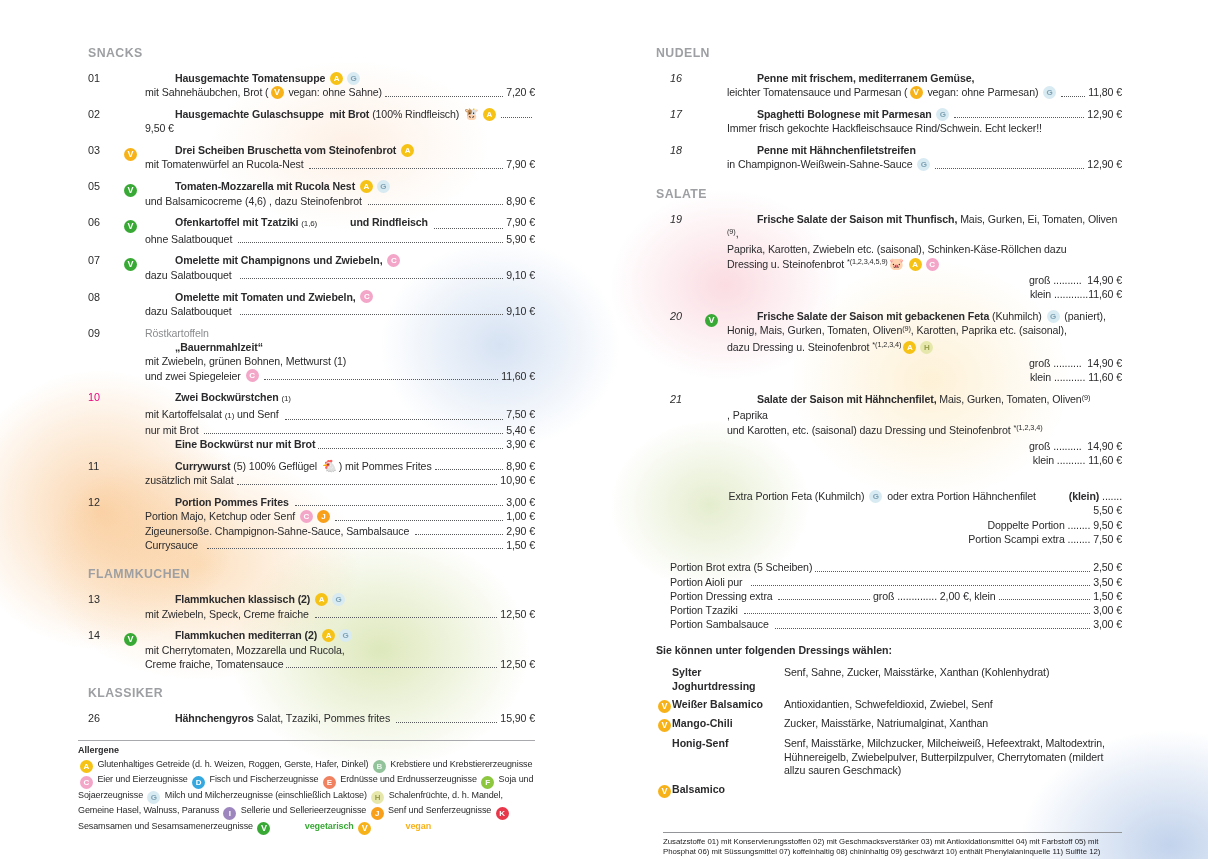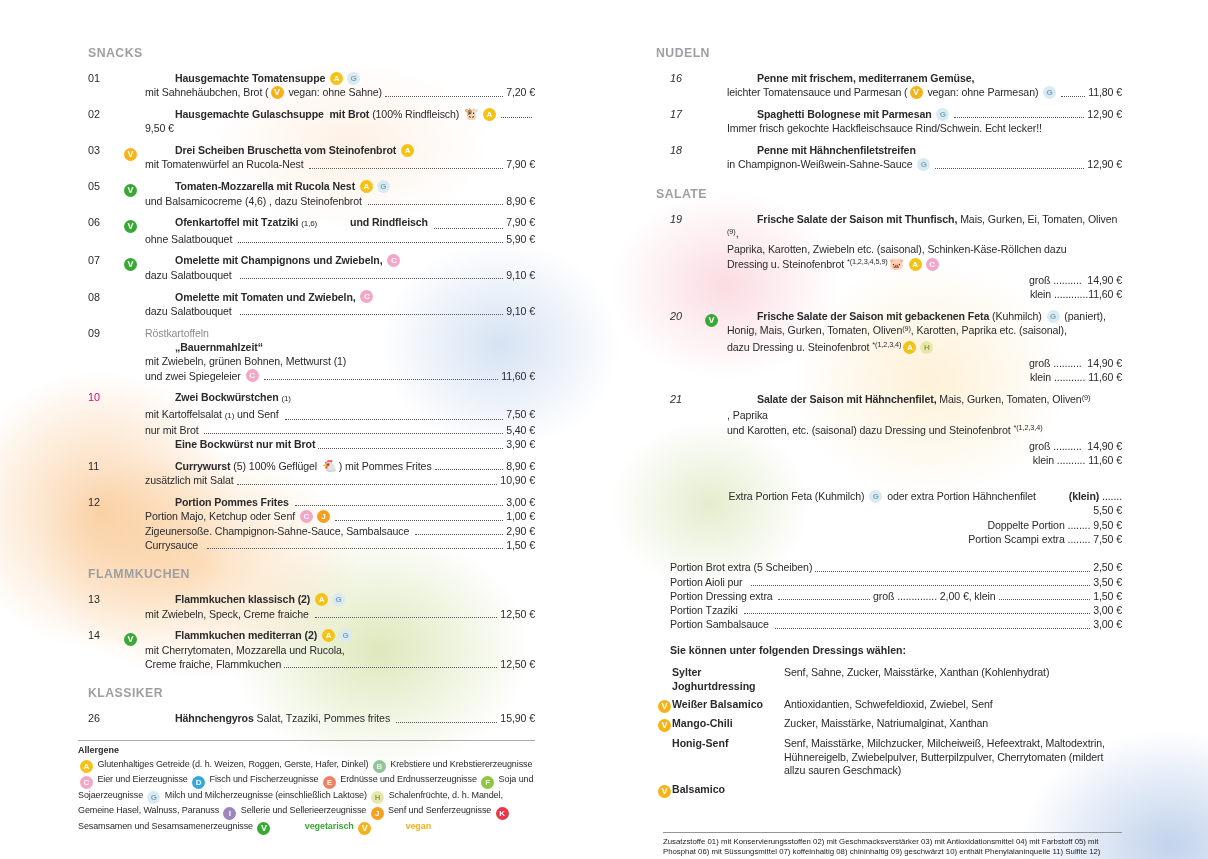--- a/index.html
+++ b/index.html
@@ -44,21 +44,21 @@
   .sup{font-size:7.3px;position:relative;top:-3.2px;white-space:pre;}
   .leader{flex:1;min-width:10px;border-bottom:1.4px dotted #58595b;align-self:flex-end;margin:0 3px 3px 3px;}
   .price{white-space:pre;}
   .badge{display:inline-block;width:13px;height:13px;border-radius:50%;font-size:8px;font-weight:bold;
          text-align:center;line-height:13.5px;margin:0 2px;align-self:center;flex-shrink:0;letter-spacing:0;}
   .vbadge{display:inline-block;width:13px;height:13px;border-radius:50%;color:#fff;font-size:9px;font-weight:bold;
           text-align:center;line-height:13px;margin:0 2px;align-self:center;flex-shrink:0;letter-spacing:0;}
   .emoji{font-size:12px;margin:0 2px;align-self:center;line-height:13px;}
   .indent{margin-left:71px;}
   .plist{margin-left:14px;}
-  .note{margin-left:14px;font-weight:bold;font-size:10.6px;margin-top:12px;margin-bottom:10px;}
+  .note{margin-left:0;font-weight:bold;font-size:10.6px;margin-top:12px;margin-bottom:10px;}
   .drow{display:flex;align-items:flex-start;margin-bottom:4.5px;font-size:10.6px;line-height:13.8px;}
   .drow .dicol{width:16px;flex-shrink:0;padding-top:1px;}
   .drow .dname{width:112px;flex-shrink:0;font-weight:bold;}
   .drow .ddesc{flex:1;letter-spacing:-0.1px;}
   .legend{margin-left:-10px;border-top:1px solid #a7a9ac;margin-top:14px;padding-top:4px;}
   .legend-title{font-size:9px;font-weight:bold;margin-bottom:3px;}
   .legend-body{font-size:9px;line-height:13.5px;letter-spacing:-0.1px;}
   .legend-body .badge,.legend-body .vbadge{display:inline-block;vertical-align:-2.5px;margin:0 2px;}
   .footer{margin-left:7px;border-top:1px solid #939598;margin-top:34px;padding-top:4px;font-size:7.8px;line-height:10.5px;color:#1c1c1e;}
   .gap-md{height:14px;}
@@ -298,21 +298,21 @@
       <div class="content">
         <div class="line">
           <span class="seg b">Flammkuchen mediterran (2) </span>
           <span class="badge" style="background: rgb(246, 194, 22); color: rgb(255, 255, 255);">A</span>
           <span class="badge" style="background: rgb(216, 234, 242); color: rgb(127, 163, 180);">G</span>
         </div>
         <div class="line">
           <span class="seg">mit Cherrytomaten, Mozzarella und Rucola,</span>
         </div>
         <div class="line">
-          <span class="seg">Creme fraiche, Flammkuchen</span>
+          <span class="seg">Creme fraiche, Tomatensauce</span>
           <span class="leader"></span>
           <span class="price">12,50 €</span>
         </div>
       </div>
     </div>
     <div class="section-title">KLASSIKER</div>
     <div class="item">
       <div class="numcol">26</div>
       <div class="iconcol"></div>
       <div class="content">

